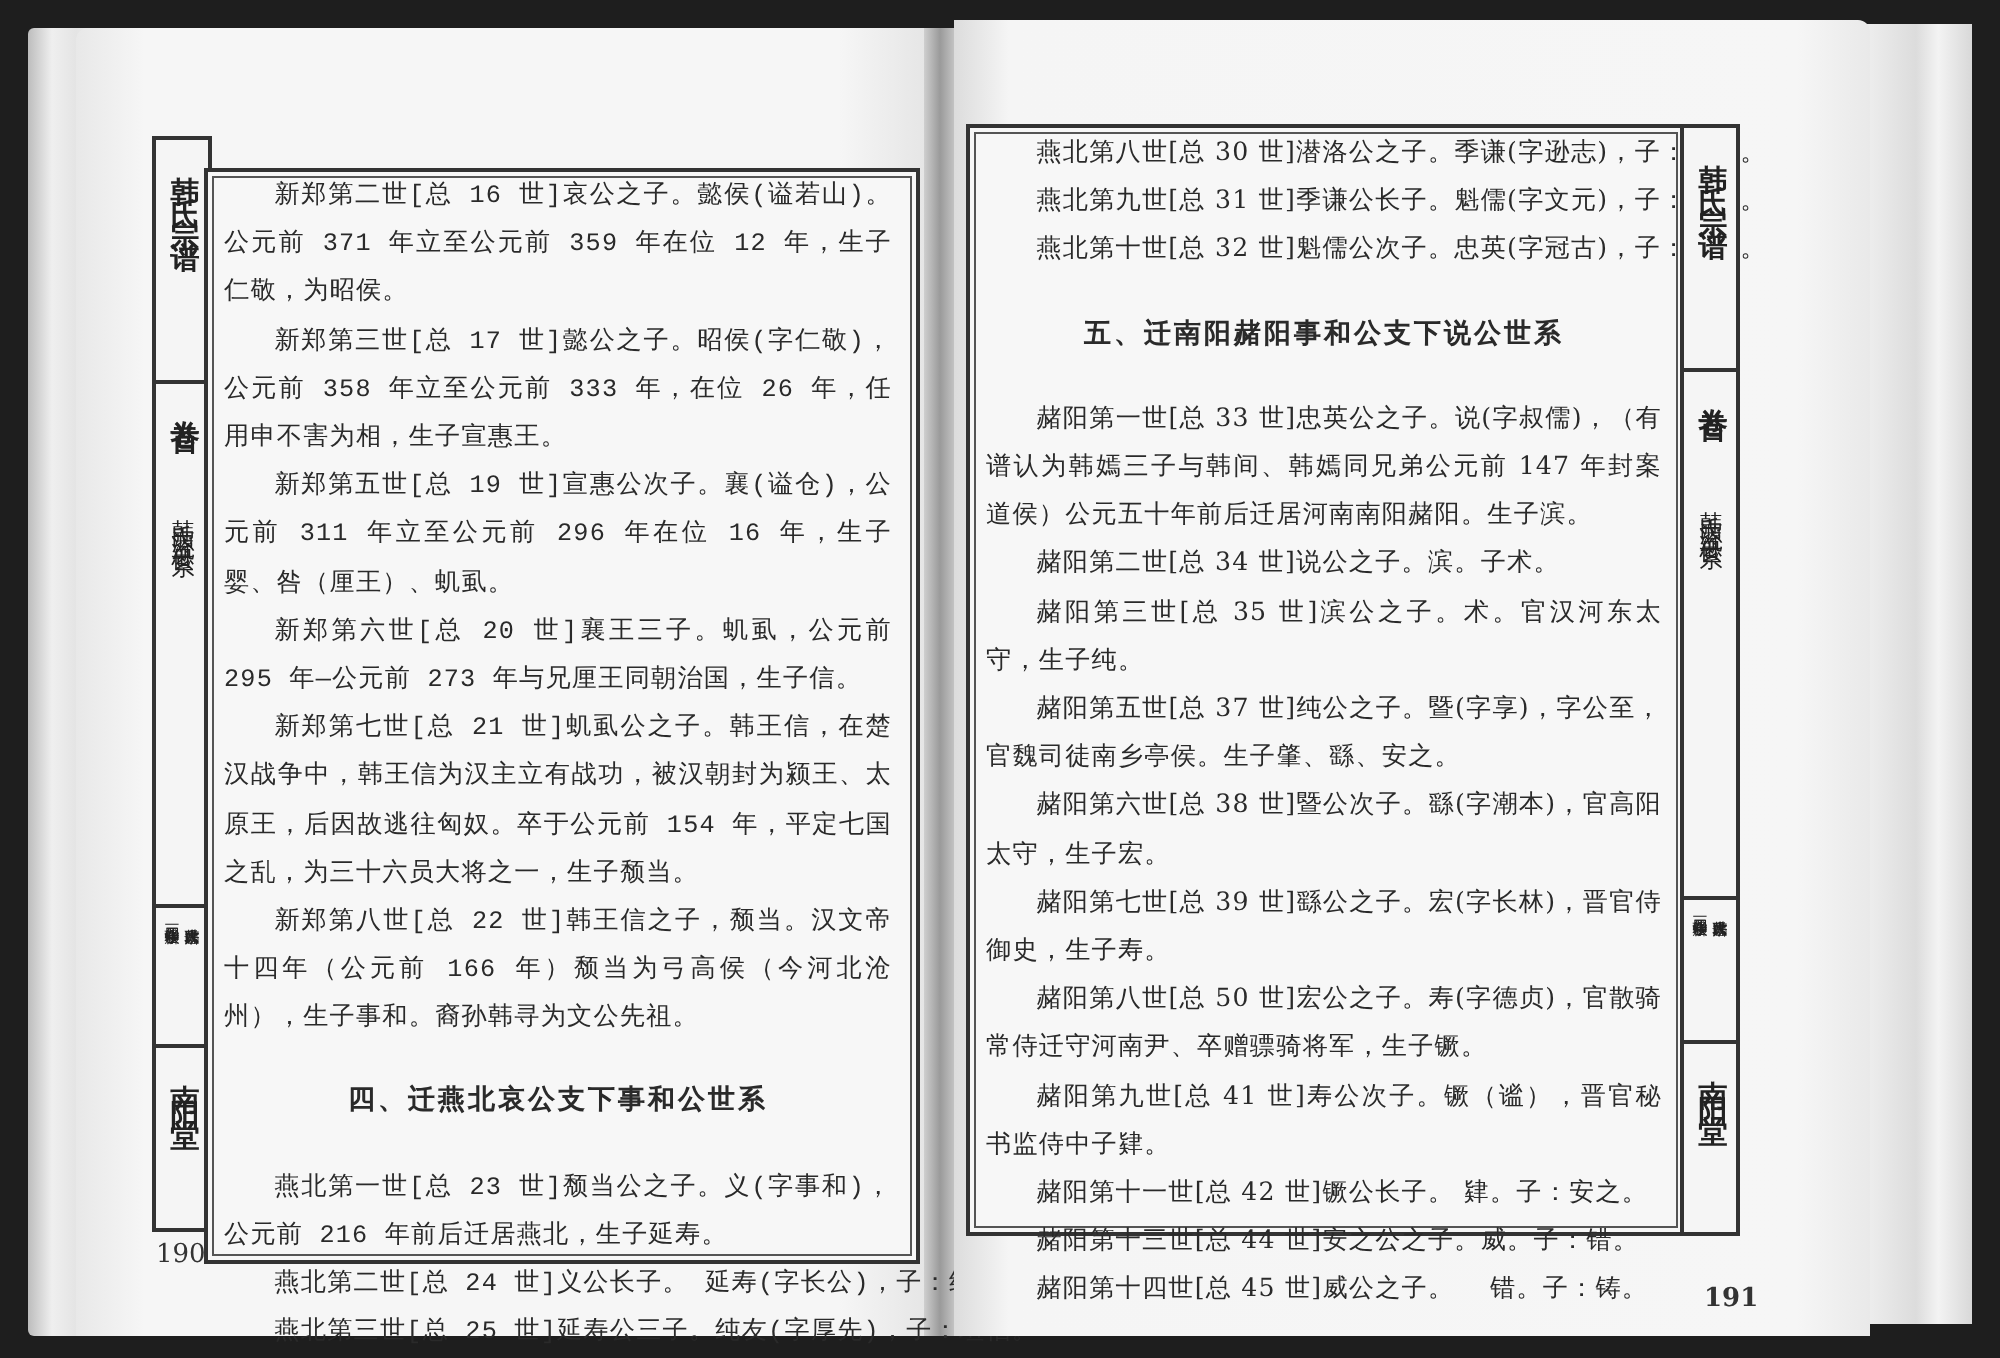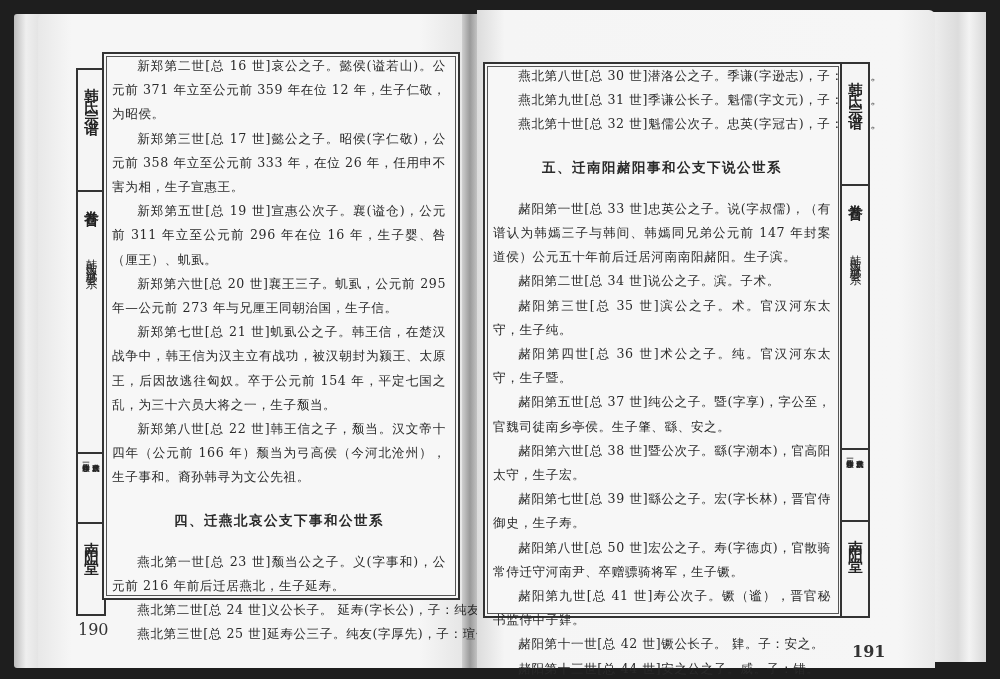--- a/index.html
+++ b/index.html
@@ -21,21 +21,21 @@
   .sec-title { text-align:center; font-weight:bold; font-size:13.5px; margin:18px 0; letter-spacing:1.5px; }
   .single { margin:0; text-indent:2em; white-space:nowrap; }
 
   .sidecol { position:absolute; width:26px; border:2px solid #333; background:#f5f5f5; display:flex; flex-direction:column; }
   .sidecol .cell { border-bottom:2px solid #333; display:flex; flex-direction:column; align-items:center; }
   .sidecol .cell:last-child { border-bottom:none; }
   .vt { writing-mode:vertical-rl; text-orientation:upright; }
   .big { font-size:14.5px; font-weight:bold; letter-spacing:11px; padding-top:6px; }
   .mid { font-size:11.5px; letter-spacing:3px; }
   .tiny { display:flex; flex-direction:row-reverse; justify-content:center; gap:1px; font-size:7.5px; line-height:9px; padding-top:4px; }
-  .pagenum { position:absolute; font-size:16px; color:#333; }
+  .pagenum { position:absolute; font-size:13px; color:#333; }
 </style>
 </head>
 <body>
 
 <div class="edge-left"></div>
 <div class="edge-right"></div>
 
 <div class="page left"></div>
 <div class="gutter"></div>
 
@@ -51,21 +51,21 @@
     <div class="tiny">
       <span class="vt">广水韩氏大联谱</span>
       <span class="vt">二〇一四年合族联修</span>
     </div>
   </div>
   <div class="cell" style="flex:1;">
     <span class="vt big" style="letter-spacing:9px;">南阳堂</span>
   </div>
 </div>
 
-<div class="frame" style="left:102px; top:52px; width:354px; height:544px;">
+<div class="frame" style="left:102px; top:84px; width:354px; height:544px;font-family:Liberation Mono, monospace;">
   <div class="inner"></div>
   <div class="textblock" style="left:8px; top:0px; width:334px;">
     <p class="para">新郑第二世[总 16 世]哀公之子。懿侯(谥若山)。公元前 371 年立至公元前 359 年在位 12 年，生子仁敬，为昭侯。</p>
     <p class="para">新郑第三世[总 17 世]懿公之子。昭侯(字仁敬)，公元前 358 年立至公元前 333 年，在位 26 年，任用申不害为相，生子宣惠王。</p>
     <p class="para">新郑第五世[总 19 世]宣惠公次子。襄(谥仓)，公元前 311 年立至公元前 296 年在位 16 年，生子婴、咎（厘王）、虮虱。</p>
     <p class="para">新郑第六世[总 20 世]襄王三子。虮虱，公元前 295 年—公元前 273 年与兄厘王同朝治国，生子信。</p>
     <p class="para">新郑第七世[总 21 世]虮虱公之子。韩王信，在楚汉战争中，韩王信为汉主立有战功，被汉朝封为颍王、太原王，后因故逃往匈奴。卒于公元前 154 年，平定七国之乱，为三十六员大将之一，生子颓当。</p>
     <p class="para">新郑第八世[总 22 世]韩王信之子，颓当。汉文帝十四年（公元前 166 年）颓当为弓高侯（今河北沧州），生子事和。裔孙韩寻为文公先祖。</p>
     <div class="sec-title">四、迁燕北哀公支下事和公世系</div>
     <p class="para">燕北第一世[总 23 世]颓当公之子。义(字事和)，公元前 216 年前后迁居燕北，生子延寿。</p>
@@ -81,21 +81,20 @@
 <div class="frame" style="left:483px; top:62px; width:356px; height:552px;">
   <div class="inner"></div>
   <div class="textblock" style="left:8px; top:0px; width:338px;">
     <p class="single">燕北第八世[总 30 世]潜洛公之子。季谦(字逊志)，子：魁儒。</p>
     <p class="single">燕北第九世[总 31 世]季谦公长子。魁儒(字文元)，子：忠英。</p>
     <p class="single">燕北第十世[总 32 世]魁儒公次子。忠英(字冠古)，子：子说。</p>
     <div class="sec-title">五、迁南阳赭阳事和公支下说公世系</div>
     <p class="para">赭阳第一世[总 33 世]忠英公之子。说(字叔儒)，（有谱认为韩嫣三子与韩间、韩嫣同兄弟公元前 147 年封案道侯）公元五十年前后迁居河南南阳赭阳。生子滨。</p>
     <p class="para">赭阳第二世[总 34 世]说公之子。滨。子术。</p>
     <p class="para">赭阳第三世[总 35 世]滨公之子。术。官汉河东太守，生子纯。</p>
-    <p class="para">赭阳第四世[总 36 世]术公之子。纯。官汉河东太守，生子暨。</p>
     <p class="para">赭阳第五世[总 37 世]纯公之子。暨(字享)，字公至，官魏司徒南乡亭侯。生子肇、繇、安之。</p>
     <p class="para">赭阳第六世[总 38 世]暨公次子。繇(字潮本)，官高阳太守，生子宏。</p>
     <p class="para">赭阳第七世[总 39 世]繇公之子。宏(字长林)，晋官侍御史，生子寿。</p>
     <p class="para">赭阳第八世[总 50 世]宏公之子。寿(字德贞)，官散骑常侍迁守河南尹、卒赠骠骑将军，生子镢。</p>
     <p class="para">赭阳第九世[总 41 世]寿公次子。镢（谧），晋官秘书监侍中子肄。</p>
     <p class="single">赭阳第十一世[总 42 世]镢公长子。 肄。子：安之。</p>
     <p class="single">赭阳第十三世[总 44 世]安之公之子。威。子：错。</p>
     <p class="single">赭阳第十四世[总 45 世]威公之子。　 错。子：铸。</p>
 
   </div>

